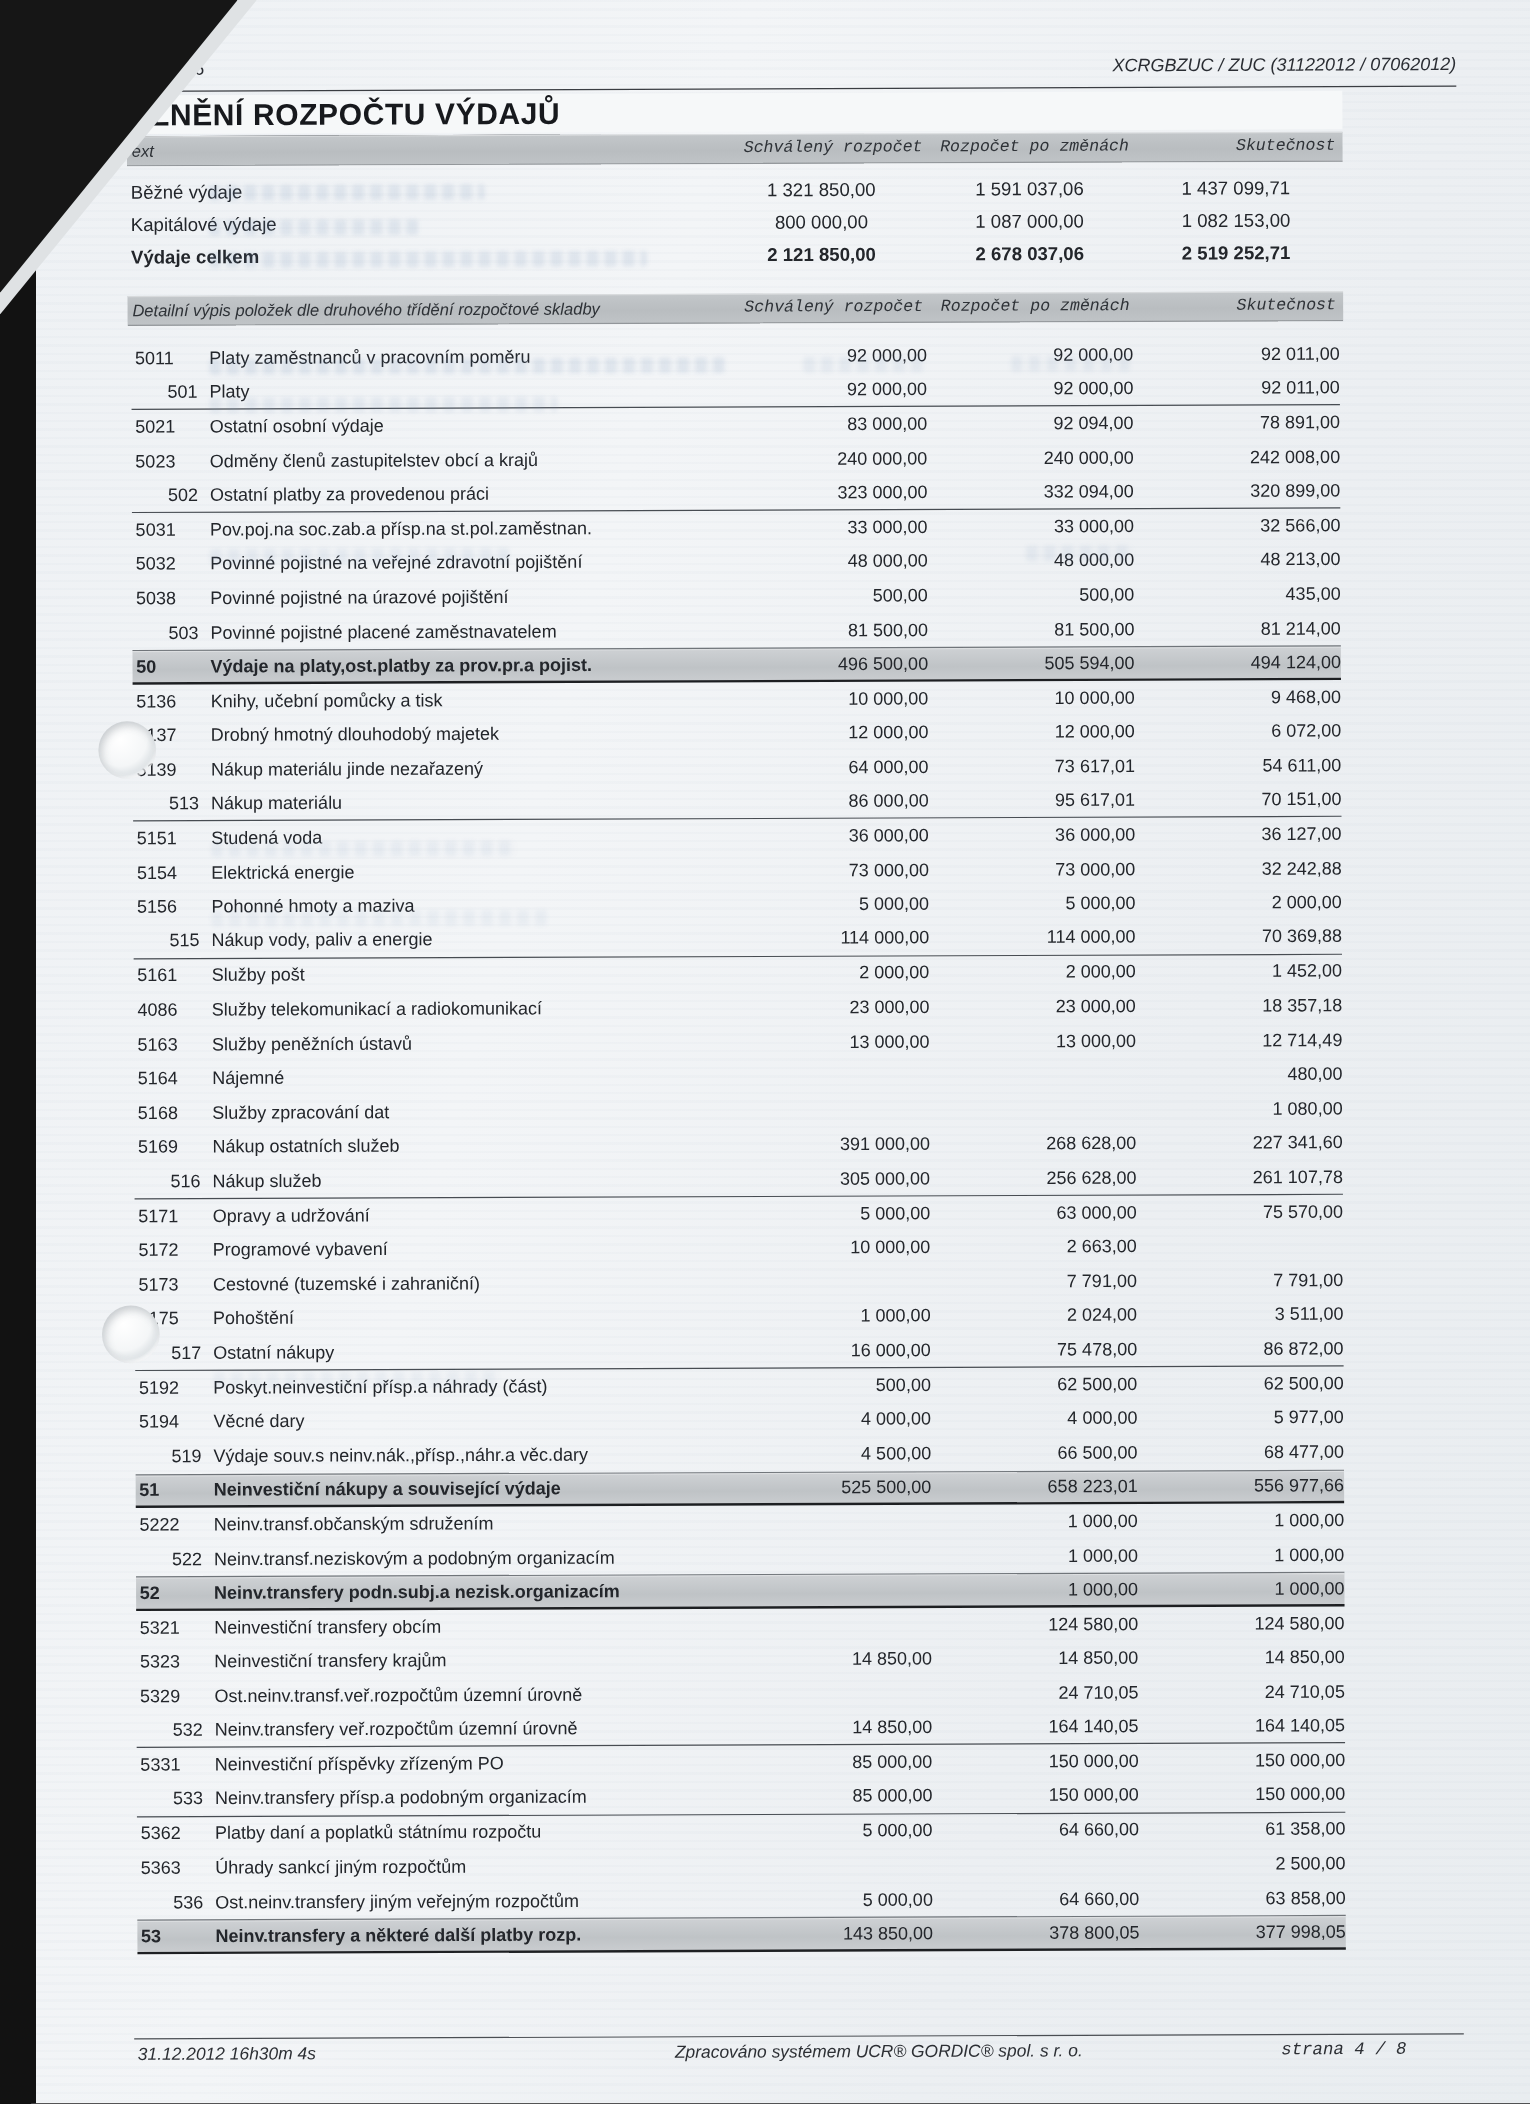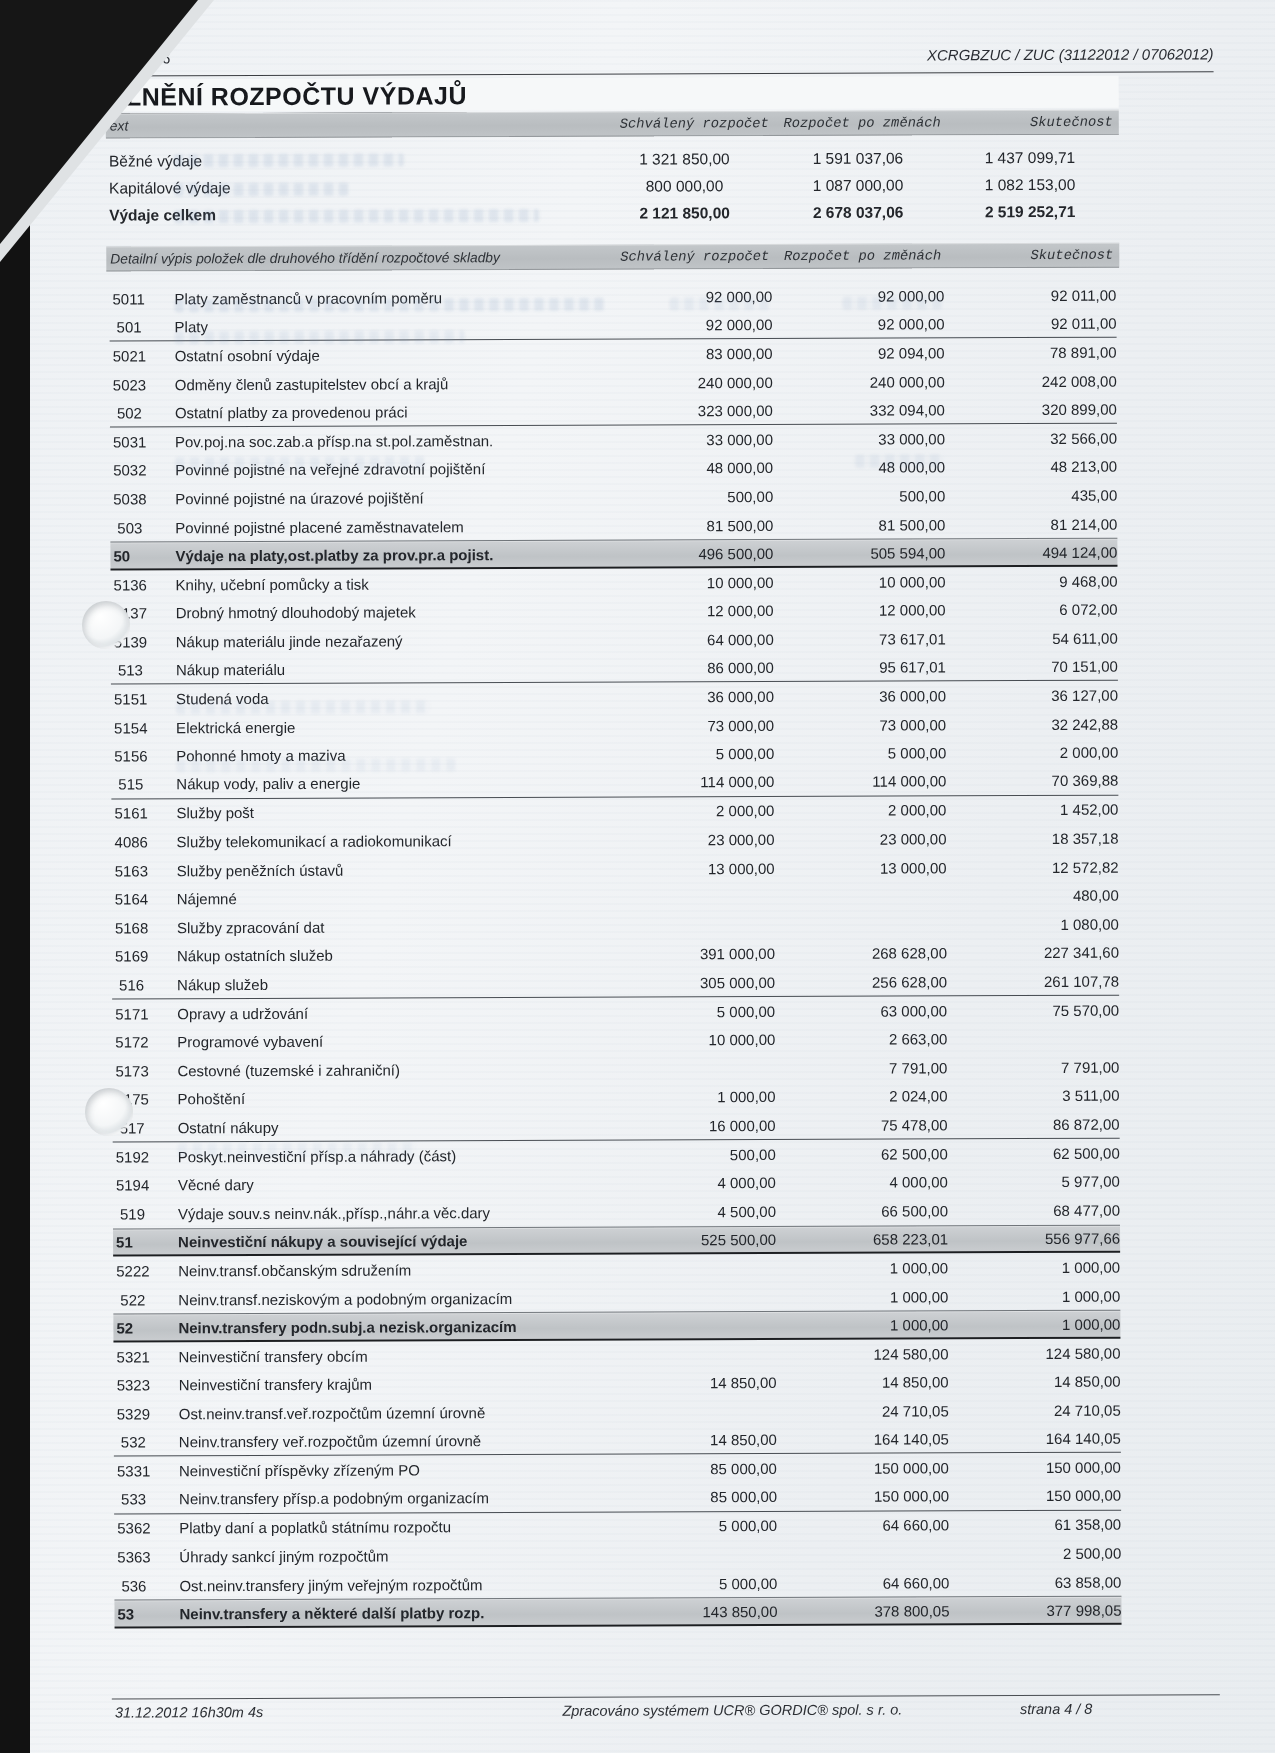--- a/index.html
+++ b/index.html
@@ -67,37 +67,37 @@
   .summary .srow.emph{font-weight:bold;}
 
   
   .detail{position:absolute;top:283px;left:85px;width:1007px;}
   .drow{
     display:grid;grid-template-columns:65px 423px 175px 172px 172px;
     height:28.6px;align-items:center;font-size:15px;
     box-sizing:border-box;
   }
   .drow .code{padding-left:3px;}
-  .drow.subtotal .code{padding-left:7px;}
+  .drow.subtotal .code{padding-left:7px;margin-left:23px;}
   .drow .num{text-align:right;}
   .drow.subtotal{border-bottom:1.6px solid #474c52;}
   .drow.subtotal.no-line{border-bottom:none;}
   .drow.group{
     background:linear-gradient(180deg,#ced1d4 0%,#bfc3c6 60%,#c9cccf 100%);
     border-top:1px solid #70757a;border-bottom:2.6px solid #1d1f22;
     box-shadow:inset 0 1px 0 rgba(255,255,255,0.3);
   }
   .drow.group .code,.drow.group .name{font-weight:bold;}
 
   
   .footer-rule{position:absolute;top:1697px;left:82px;width:1108px;border-top:1.4px solid #4a4e53;}
   .footer{position:absolute;top:1703px;left:85px;width:1105px;display:flex;font-size:14.5px;font-style:italic;color:#2c2f34;}
   .footer .f-left{width:330px;}
   .footer .f-center{flex:1;text-align:center;}
-  .footer .f-right{width:200px;text-align:left;}
+  .footer .f-right{width:200px;text-align:center;font-family:Liberation Mono, monospace;}
 
   
   .punch{
     position:absolute;width:48px;height:48px;border-radius:50%;z-index:6;
     background:radial-gradient(circle at 38% 32%, #ffffff 0%, #f4f6f7 50%, #dde2e5 68%, rgba(244,246,247,0.0) 76%);
     box-shadow:inset 2px 3px 7px rgba(70,80,90,0.28), inset -1px -2px 4px rgba(255,255,255,0.8);
   }
   .punch1{left:56px;top:601px;}
   .punch2{left:59px;top:1088px;}
 
@@ -299,21 +299,21 @@
     <span class="name">Služby telekomunikací a radiokomunikací</span>
     <span class="num">23 000,00</span>
     <span class="num">23 000,00</span>
     <span class="num">18 357,18</span>
   </div>
         <div class="drow item">
     <span class="code">5163</span>
     <span class="name">Služby peněžních ústavů</span>
     <span class="num">13 000,00</span>
     <span class="num">13 000,00</span>
-    <span class="num">12 572,82</span>
+    <span class="num">12 714,49</span>
   </div>
         <div class="drow item">
     <span class="code">5164</span>
     <span class="name">Nájemné</span>
     <span class="num"></span>
     <span class="num"></span>
     <span class="num">480,00</span>
   </div>
         <div class="drow item">
     <span class="code">5168</span>

